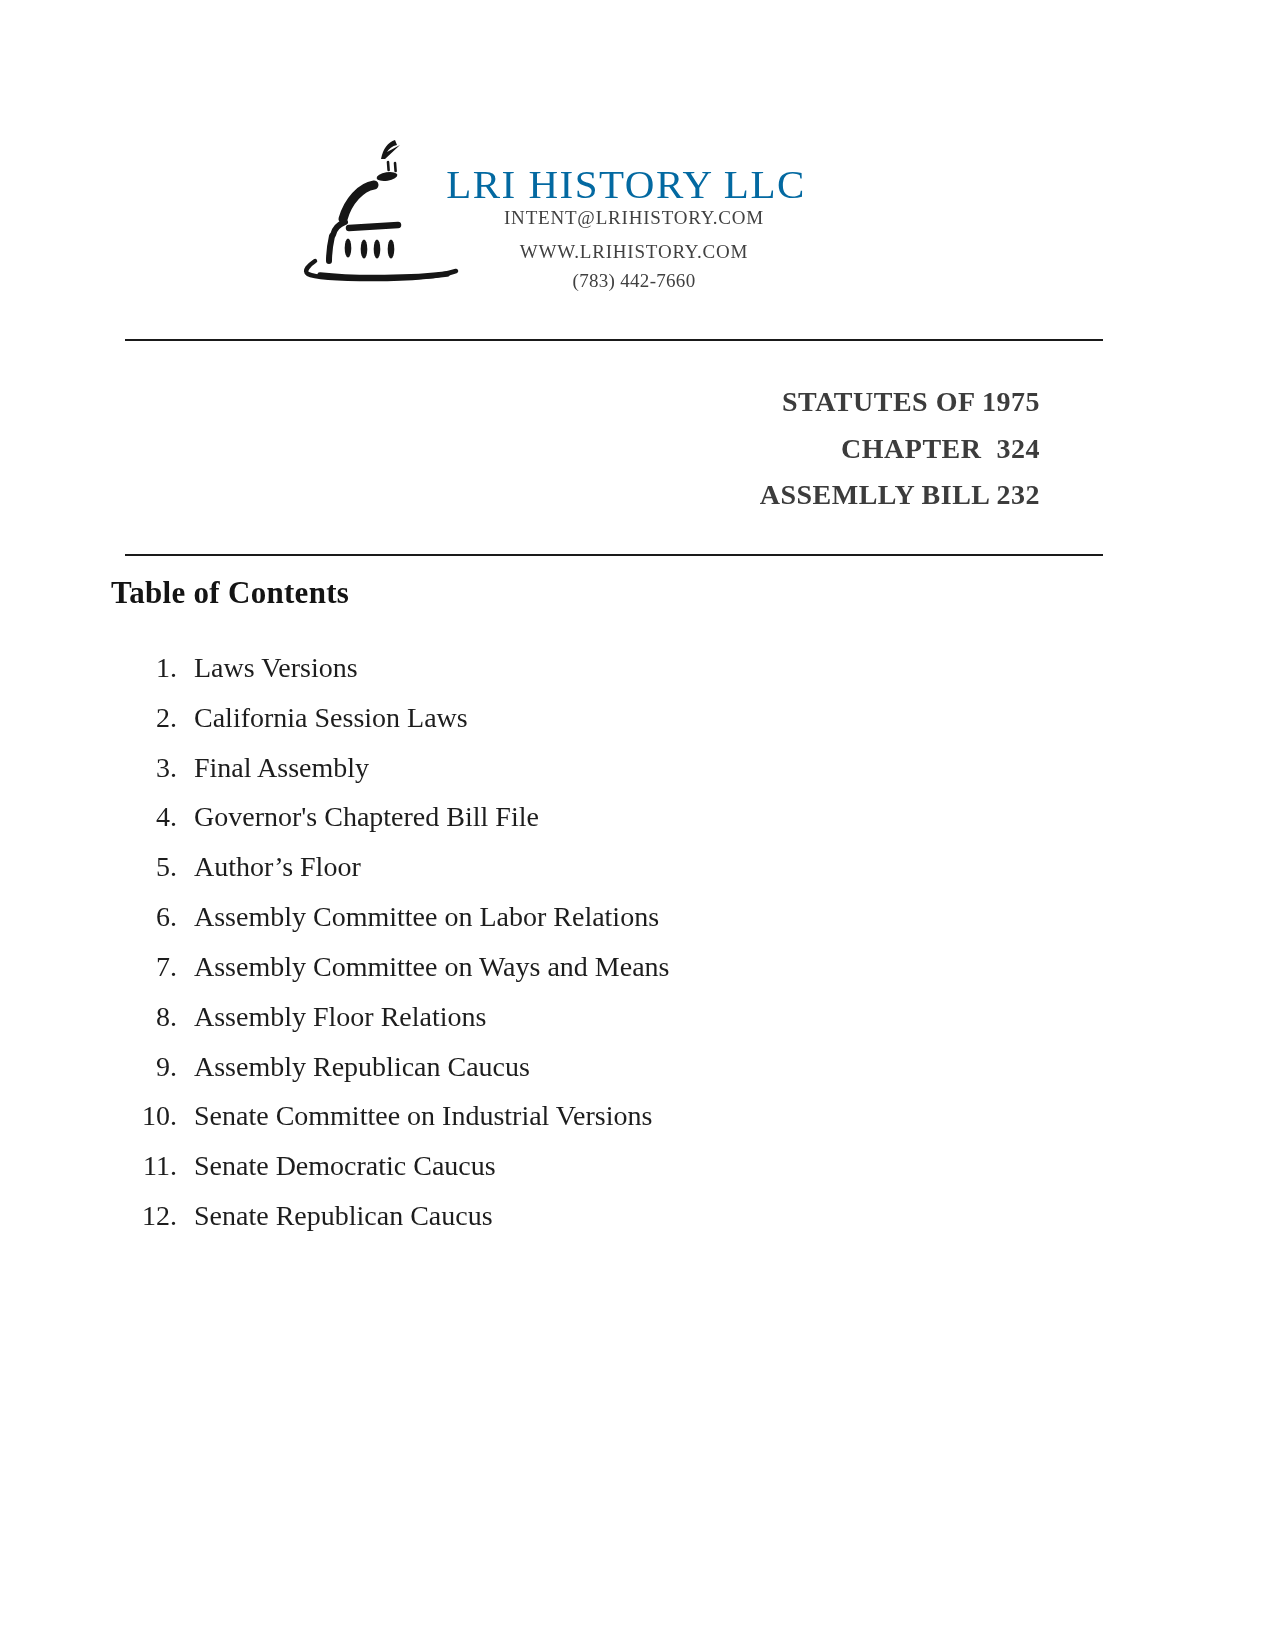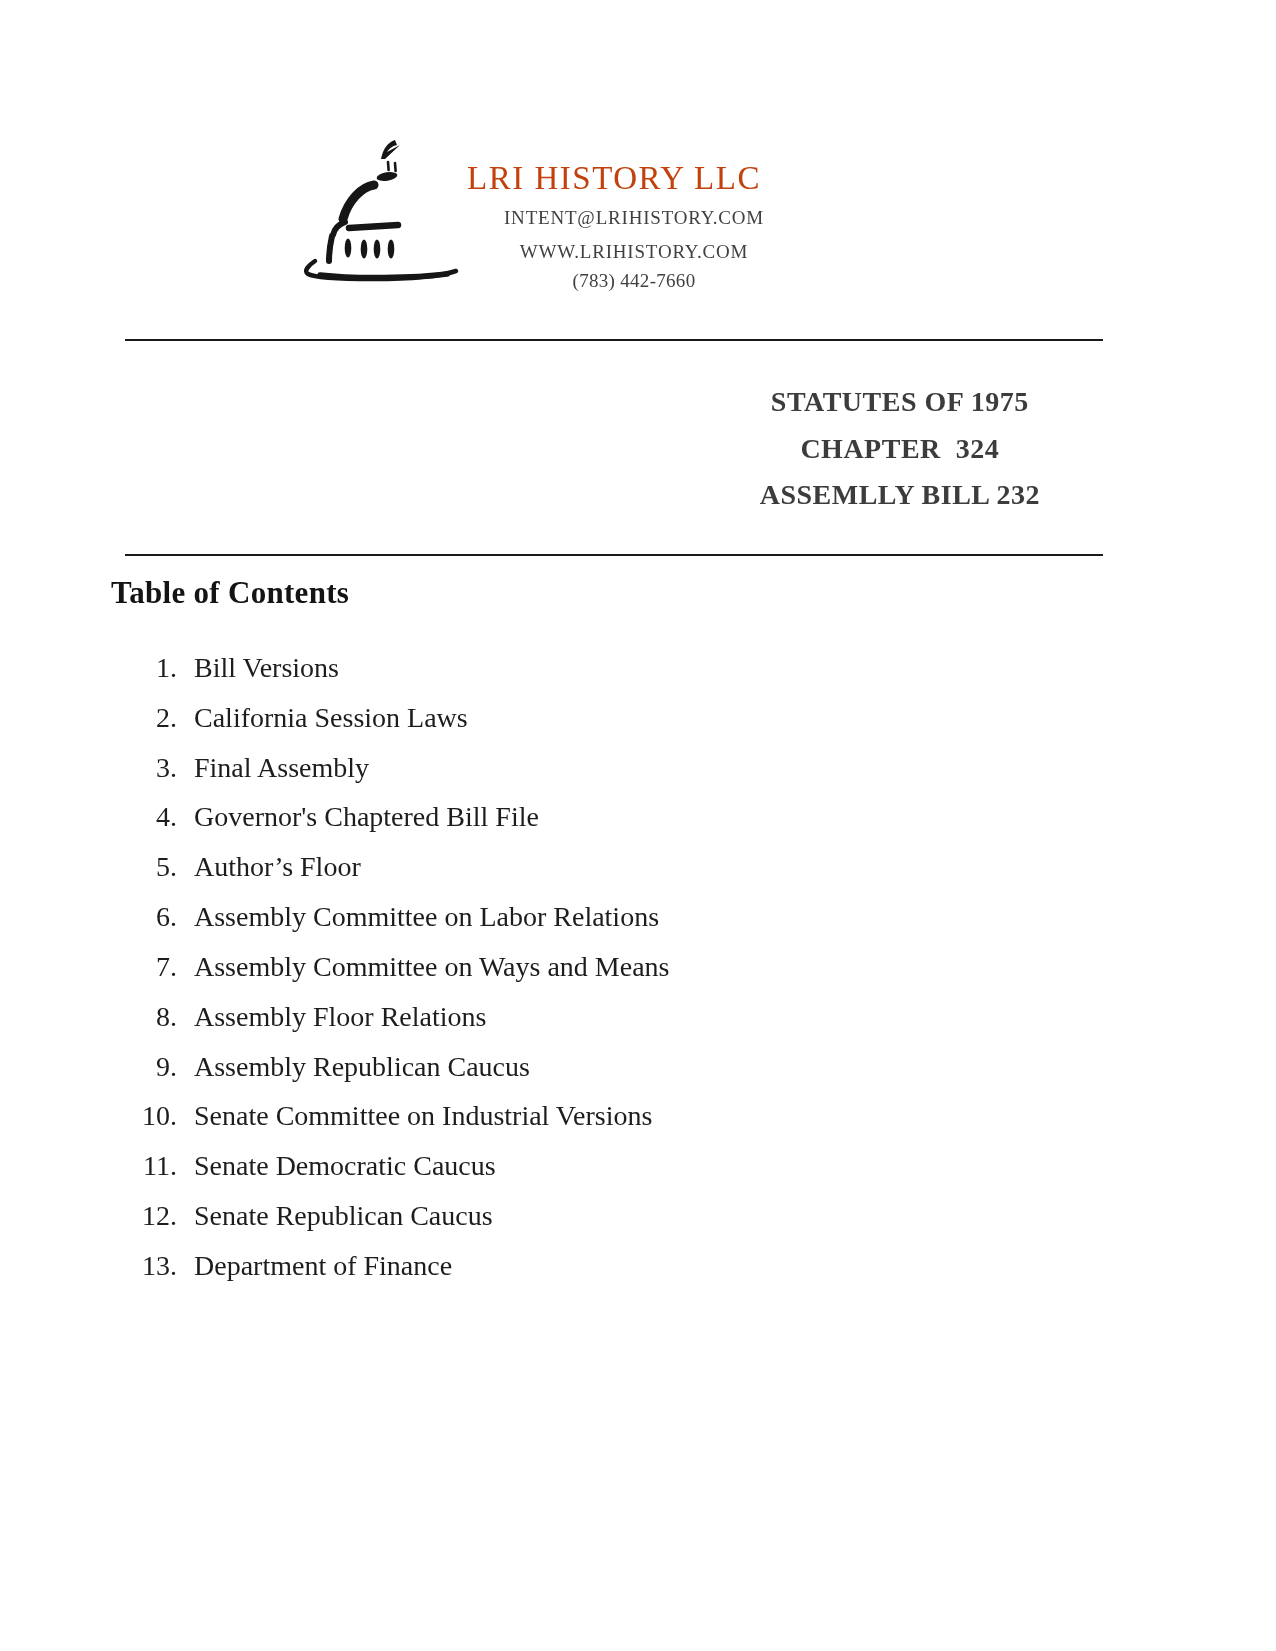--- a/index.html
+++ b/index.html
@@ -20,27 +20,27 @@
   
   .logo {
     position: absolute;
     left: 295px;
     top: 128px;
     width: 175px;
     height: 168px;
   }
   .company-name {
     position: absolute;
-    left: 424px;
+    left: 436px;
     top: 160px;
     width: 380px;
     text-align: center;
-    font-size: 33px;
+    font-size: 41px;
     letter-spacing: 1.5px;
-    color: #c2410c;
+    color: #0369a1;
     white-space: nowrap;
   }
   .contact-line {
     position: absolute;
     left: 444px;
     width: 380px;
     text-align: center;
     font-size: 19px;
     letter-spacing: 0.8px;
     color: #404040;
@@ -61,21 +61,21 @@
     margin: 0;
   }
   .rule-top    { top: 339px; }
   .rule-bottom { top: 554px; }
 
   
   .reference-block {
     position: absolute;
     right: 236px;
     top: 379px;
-    text-align: center;
+    text-align: right;
     font-weight: bold;
     font-size: 28px;
     line-height: 46.5px;
     color: #3c3c3c;
     letter-spacing: 0.5px;
   }
   .reference-line { white-space: pre; }
 
   
   .toc-heading {
@@ -165,21 +165,21 @@
     <div class="reference-line">STATUTES OF 1975</div>
     <div class="reference-line">CHAPTER  324</div>
     <div class="reference-line">ASSEMLLY BILL 232</div>
   </div>
 
   <h1 class="toc-heading">Table of Contents</h1>
 
   <ol class="toc-list">
     <li class="toc-item">
       <span class="toc-number">1.</span>
-      <span class="toc-label">Bill Versions</span>
+      <span class="toc-label">Laws Versions</span>
     </li>
     <li class="toc-item">
       <span class="toc-number">2.</span>
       <span class="toc-label">California Session Laws</span>
     </li>
     <li class="toc-item">
       <span class="toc-number">3.</span>
       <span class="toc-label">Final Assembly</span>
     </li>
     <li class="toc-item">
@@ -211,19 +211,15 @@
       <span class="toc-label">Senate Committee on Industrial Versions</span>
     </li>
     <li class="toc-item">
       <span class="toc-number">11.</span>
       <span class="toc-label">Senate Democratic Caucus</span>
     </li>
     <li class="toc-item">
       <span class="toc-number">12.</span>
       <span class="toc-label">Senate Republican Caucus</span>
     </li>
-    <li class="toc-item">
-      <span class="toc-number">13.</span>
-      <span class="toc-label">Department of Finance</span>
-    </li>
   </ol>
 
 </div>
 
 </body></html>

